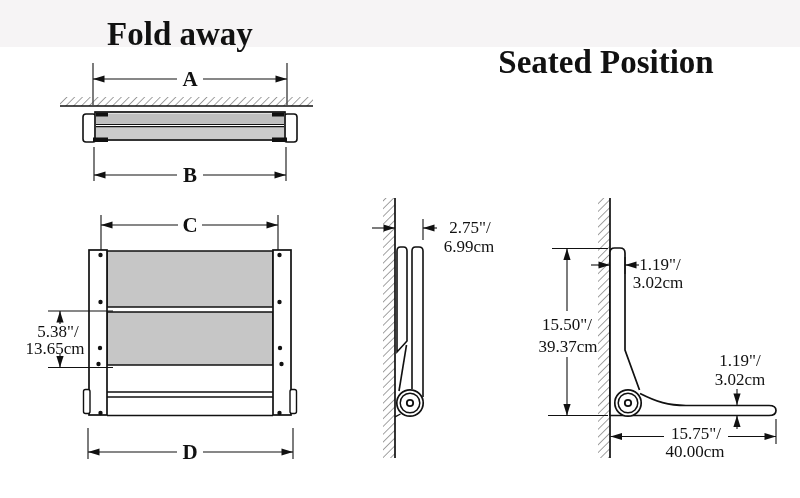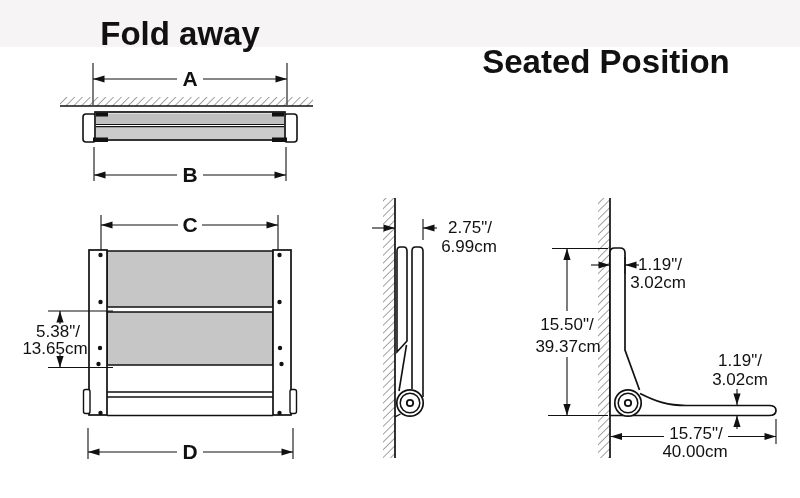--- a/index.html
+++ b/index.html
@@ -1,18 +1,18 @@
 <!DOCTYPE html>
 <html><head>
 <meta charset="utf-8">
 <style>
   html,body{margin:0;padding:0;background:#ffffff;}
   .canvas{
     position:relative;width:800px;height:498px;background:#ffffff;overflow:hidden;
-    font-family:Liberation Sans, sans-serif;
+    font-family:Liberation Serif, serif;
   }
   svg{position:absolute;left:0;top:0;}
   text{fill:#111111;}
   .title{font-size:33px;font-weight:bold;}
   .dimlabel{font-size:21px;font-weight:bold;}
   .dimtext{font-size:17px;font-weight:normal;}
 </style>
 </head>
 <body>
 

